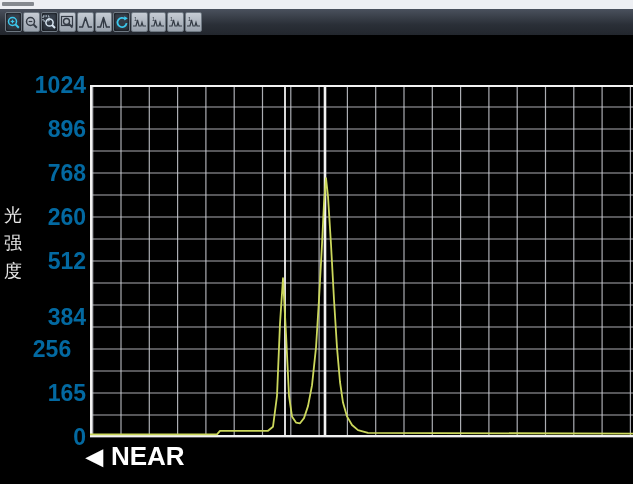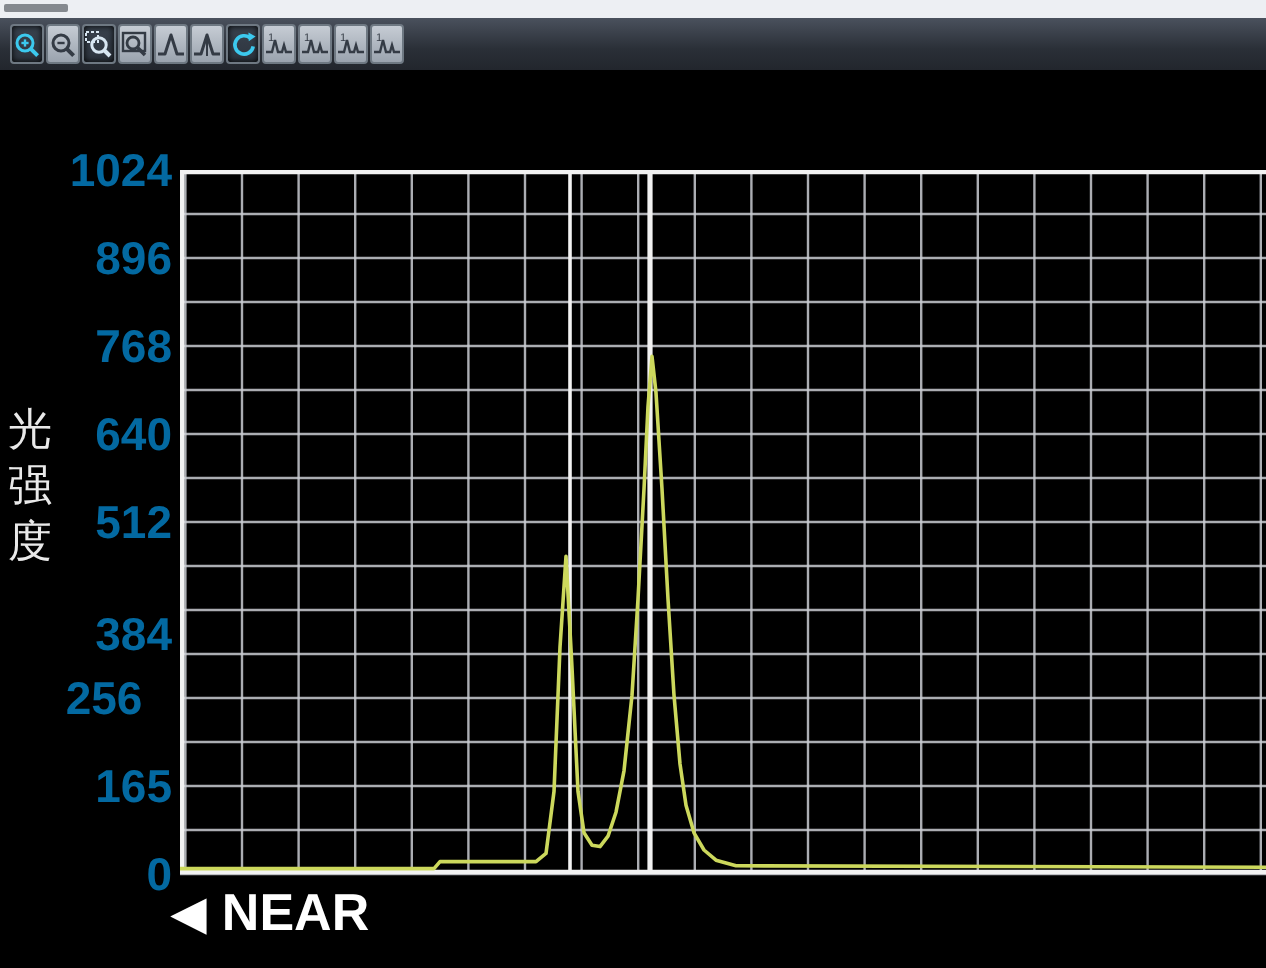--- a/index.html
+++ b/index.html
@@ -20,21 +20,21 @@
   .tb-btn.pressed{background:linear-gradient(#39424e,#2d343e);border:1px solid #18
 1c22;box-shadow:inset 0 0 3px #000;}
   .tb-btn svg{display:block;}
   
   #plot{position:absolute;left:90px;top:85px;width:543px;height:353px;}
   #plot svg{position:absolute;left:0;top:0;}
   .ytick{position:absolute;left:18px;width:68px;height:24px;text-align:right;
     color:#0369a1;font-size:23px;font-weight:bold;line-height:24px;
     font-family:"Liberation Sans",sans-serif;}
   #ylabel{position:absolute;left:4px;top:201px;width:26px;
-    color:#e9e9e9;font-size:22px;line-height:28px;word-break:break-all;white-space:normal;}
+    color:#e9e9e9;font-size:18px;line-height:28px;word-break:break-all;white-space:normal;}
   #near{position:absolute;left:86px;top:441px;color:#fff;font-size:26px;font-weight:bold;
     display:flex;align-items:center;gap:8px;}
   #near .arrow{font-size:22px;line-height:26px;}
 </style>
 </head>
 <body>
 
 <div id="window">
   <div id="titlebar">
     <div id="title-smudge"></div>
@@ -134,21 +134,21 @@
         </span>
       </div>
     </div>
 
   <div id="ylabel">光强度</div>
 
   <div id="yticks">
       <div class="ytick" style="top: 73px;">1024</div>
       <div class="ytick" style="top: 117px; text-align: right;">896</div>
       <div class="ytick" style="top: 161px;">768</div>
-      <div class="ytick" style="top: 205px;">640</div>
+      <div class="ytick" style="top: 205px;">260</div>
       <div class="ytick" style="top: 249px;">512</div>
       <div class="ytick" style="top: 305px;">384</div>
       <div class="ytick" style="top: 337px; text-align: center;">256</div>
       <div class="ytick" style="top: 381px;">165</div>
       <div class="ytick" style="top: 425px;">0</div>
     </div>
 
   <div id="plot">
     <svg id="plot-svg" width="543" height="353">
         <line x1="2.7" y1="0" x2="2.7" y2="352" stroke="#c9ccd2" stroke-width="1.2" opacity="0.85"></line>

